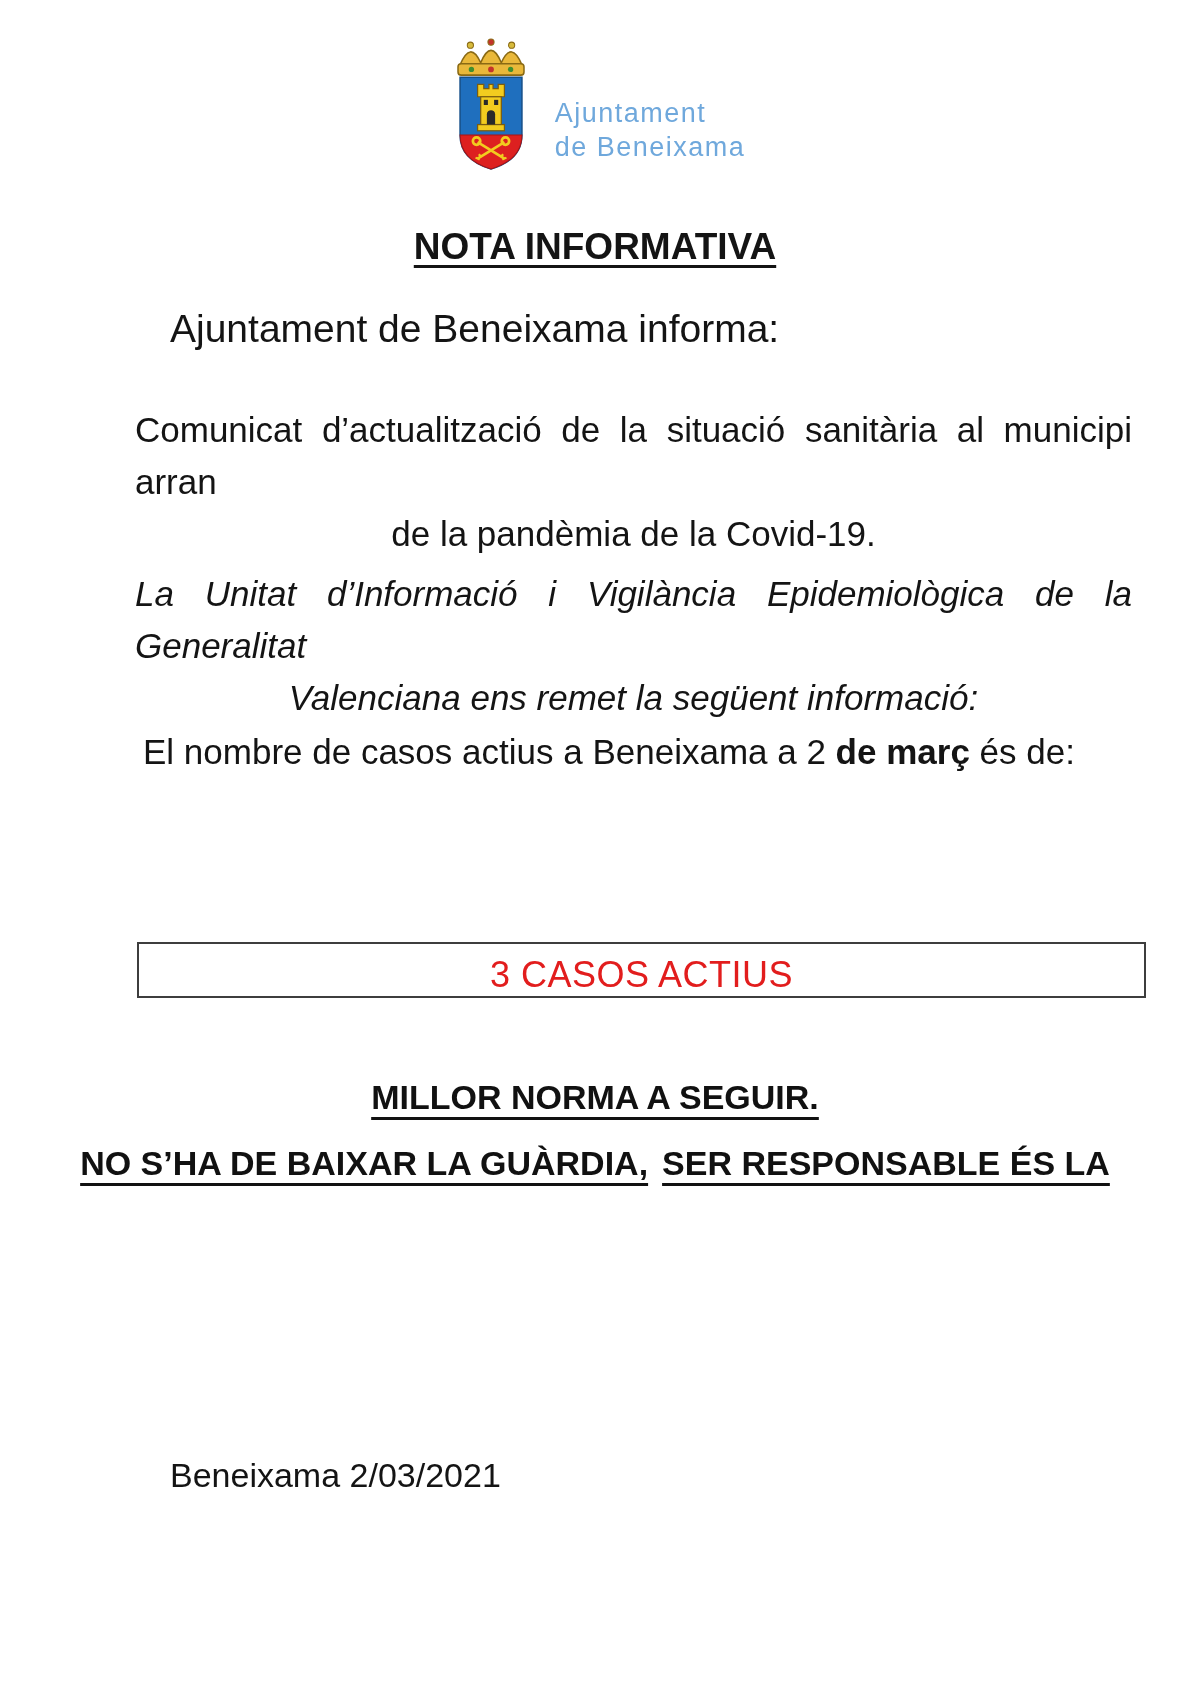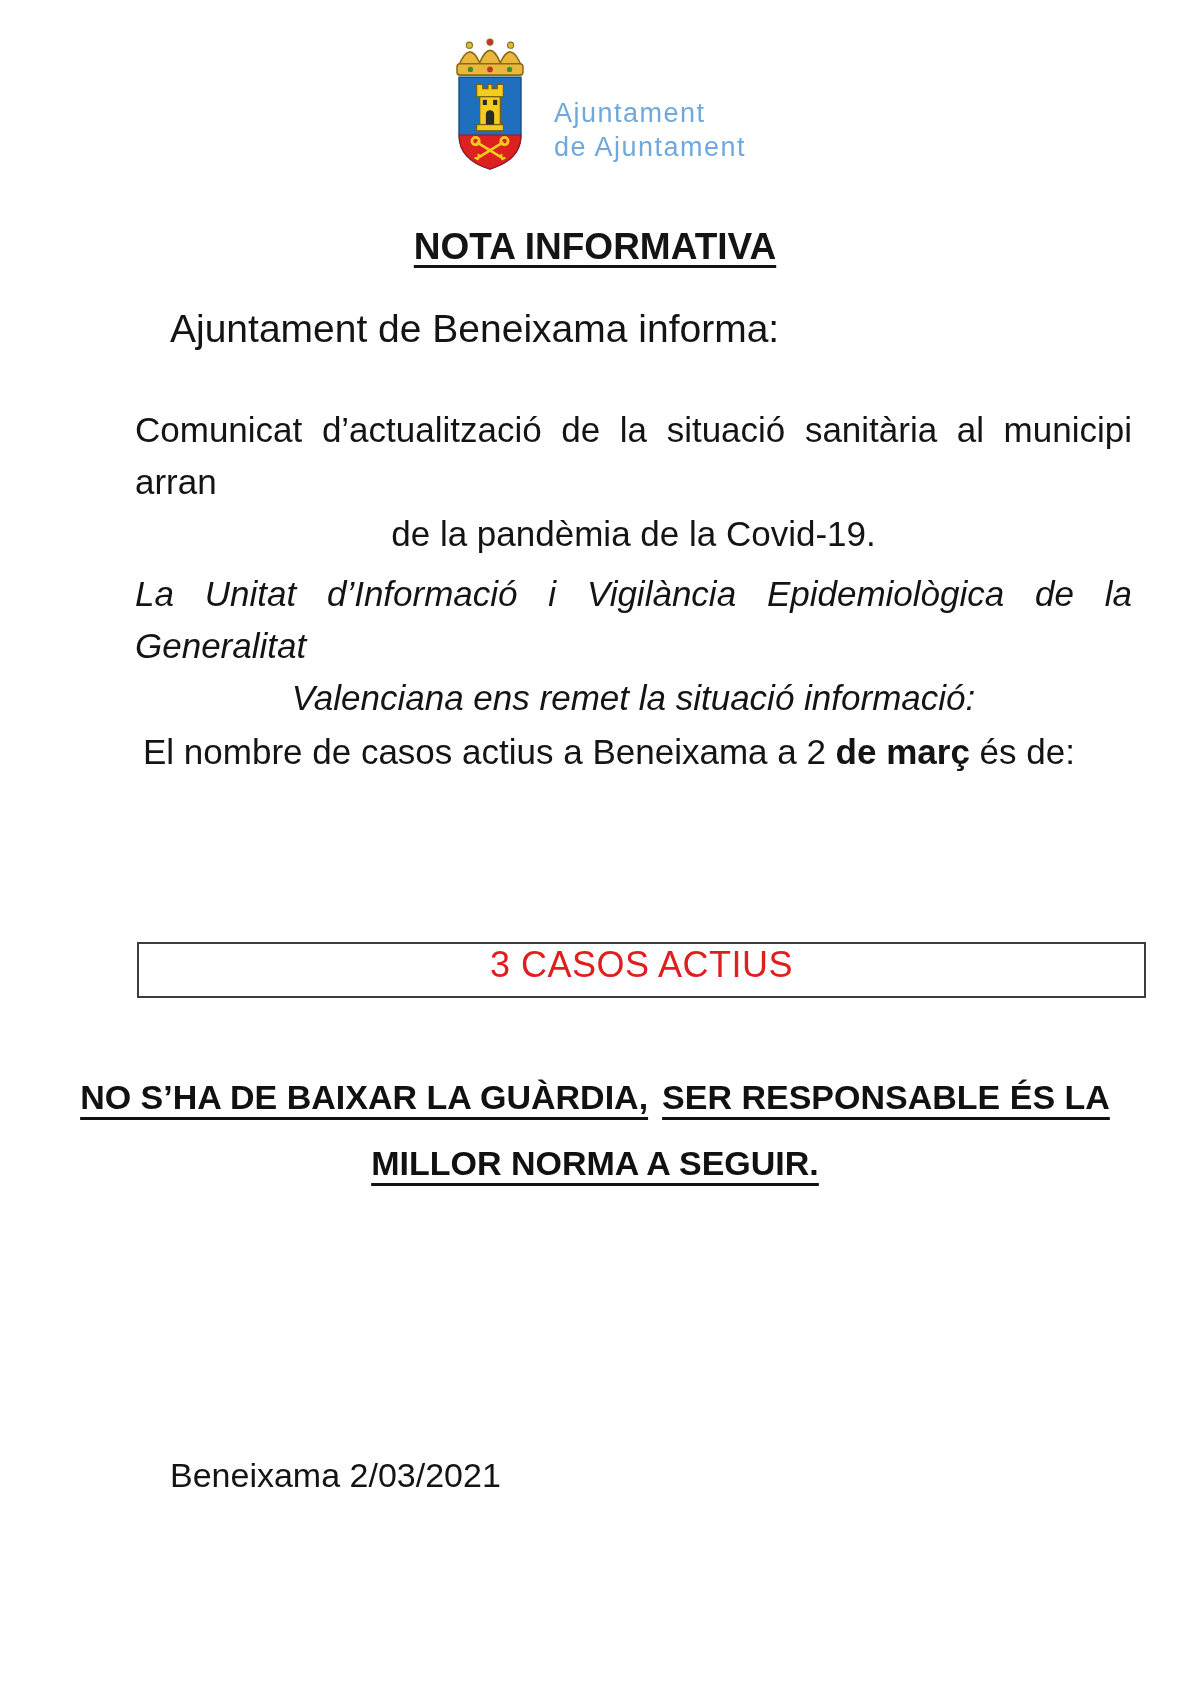--- a/index.html
+++ b/index.html
@@ -31,21 +31,21 @@
   .lline { text-align:center; }
   .p1 { margin-top:54px; }
   .p2 { margin-top:8px; font-style:italic; }
   .p3 { margin-top:2px; padding-left:8px; }
   .p3 span { white-space:pre-wrap; }
   .bold { font-weight:bold; }
   
   .cases-box {
     margin:164px 44px 0 137px; height:56px;
     border:2px solid #3d3d3d; background:#ffffff;
-    display:flex; align-items:flex-start; justify-content:center;
+    display:flex; align-items:flex-end; justify-content:center;
   }
   .cases-text { color:#e21d1d; font-size:36px; font-weight:normal; letter-spacing:0.5px; }
   
   .warning {
     margin-top:66px; text-align:center; font-weight:bold;
     font-size:34px; line-height:66px; color:#111111;
   }
   .warning .u { text-decoration:underline; text-decoration-thickness:3px; text-underline-offset:8px; }
   .warning .gap { display:inline-block; width:14px; }
   
@@ -90,52 +90,52 @@
             <circle cx="30" cy="100" r="3.6"></circle>
             <circle cx="58" cy="100" r="3.6"></circle>
             <path d="M55,118 l4,-2 M53,115 l3,-2" stroke-width="2"></path>
             <path d="M33,118 l-4,-2 M35,115 l-3,-2" stroke-width="2"></path>
           </g>
         </g>
       </svg>
     </span>
     <div class="org-name">
       <div>Ajuntament</div>
-      <div>de Ajuntament</div>
+      <div>de Beneixama</div>
     </div>
   </div>
 
   <div class="doc-title">
     <span>NOTA INFORMATIVA</span>
   </div>
 
   <div class="intro">Ajuntament de Beneixama informa:</div>
 
   <div class="body-col">
     <div class="para p1">
       <div class="jline">Comunicat d’actualització de la situació sanitària al municipi arran</div>
       <div class="lline">de la pandèmia de la Covid-19.</div>
     </div>
     <div class="para p2">
       <div class="jline">La Unitat d’Informació i Vigilància Epidemiològica de la Generalitat</div>
-      <div class="lline">Valenciana ens remet la situació informació:</div>
+      <div class="lline">Valenciana ens remet la següent informació:</div>
     </div>
     <div class="para p3">
       <span>El nombre de casos actius a Beneixama a 2 </span><span class="bold">de març</span><span> és de:</span>
     </div>
   </div>
 
   <div class="cases-box">
     <span class="cases-text">3 CASOS ACTIUS</span>
   </div>
 
   <div class="warning">
     <div>
-      <span class="u">NO S’HA DE BAIXAR LA GUÀRDIA,</span><span class="gap"></span><span class="u">SER RESPONSABLE ÉS LA</span>
+      <span class="u">MILLOR NORMA A SEGUIR.</span>
     </div>
     <div>
-      <span class="u">MILLOR NORMA A SEGUIR.</span>
+      <span class="u">NO S’HA DE BAIXAR LA GUÀRDIA,</span><span class="gap"></span><span class="u">SER RESPONSABLE ÉS LA</span>
     </div>
   </div>
 
   <div class="date-line">Beneixama 2/03/2021</div>
 
 </div>
 
 </body></html>

